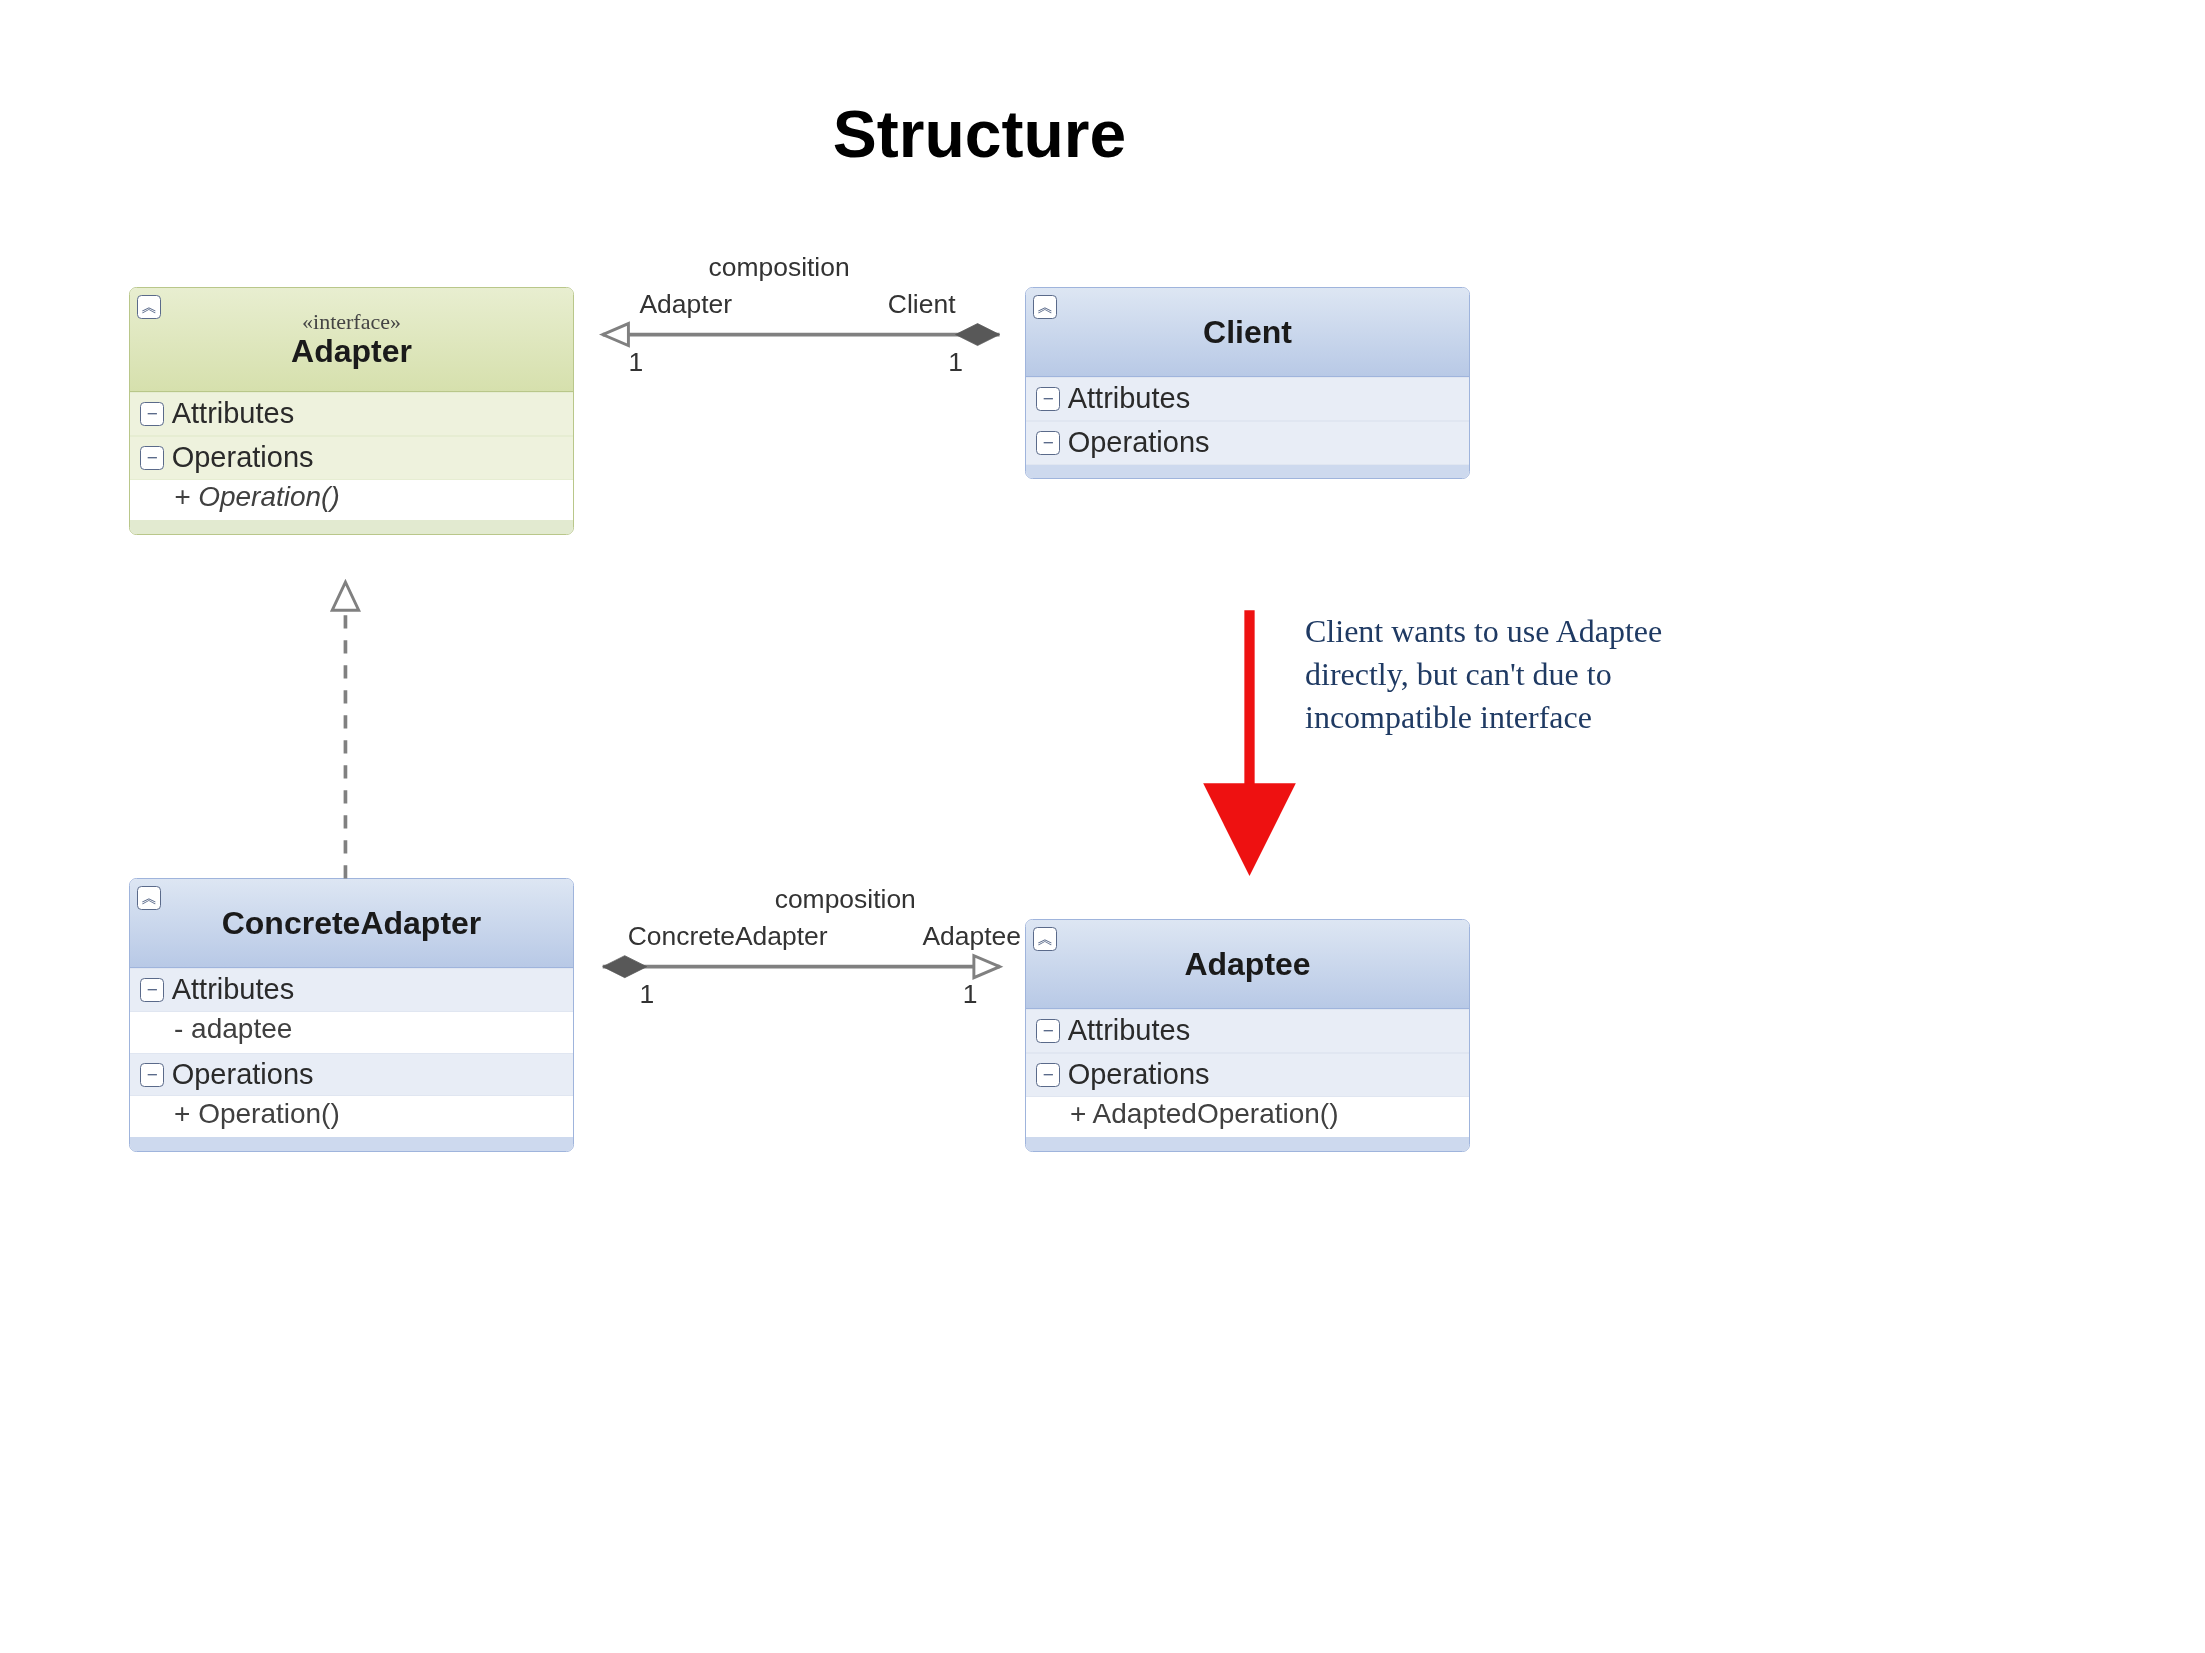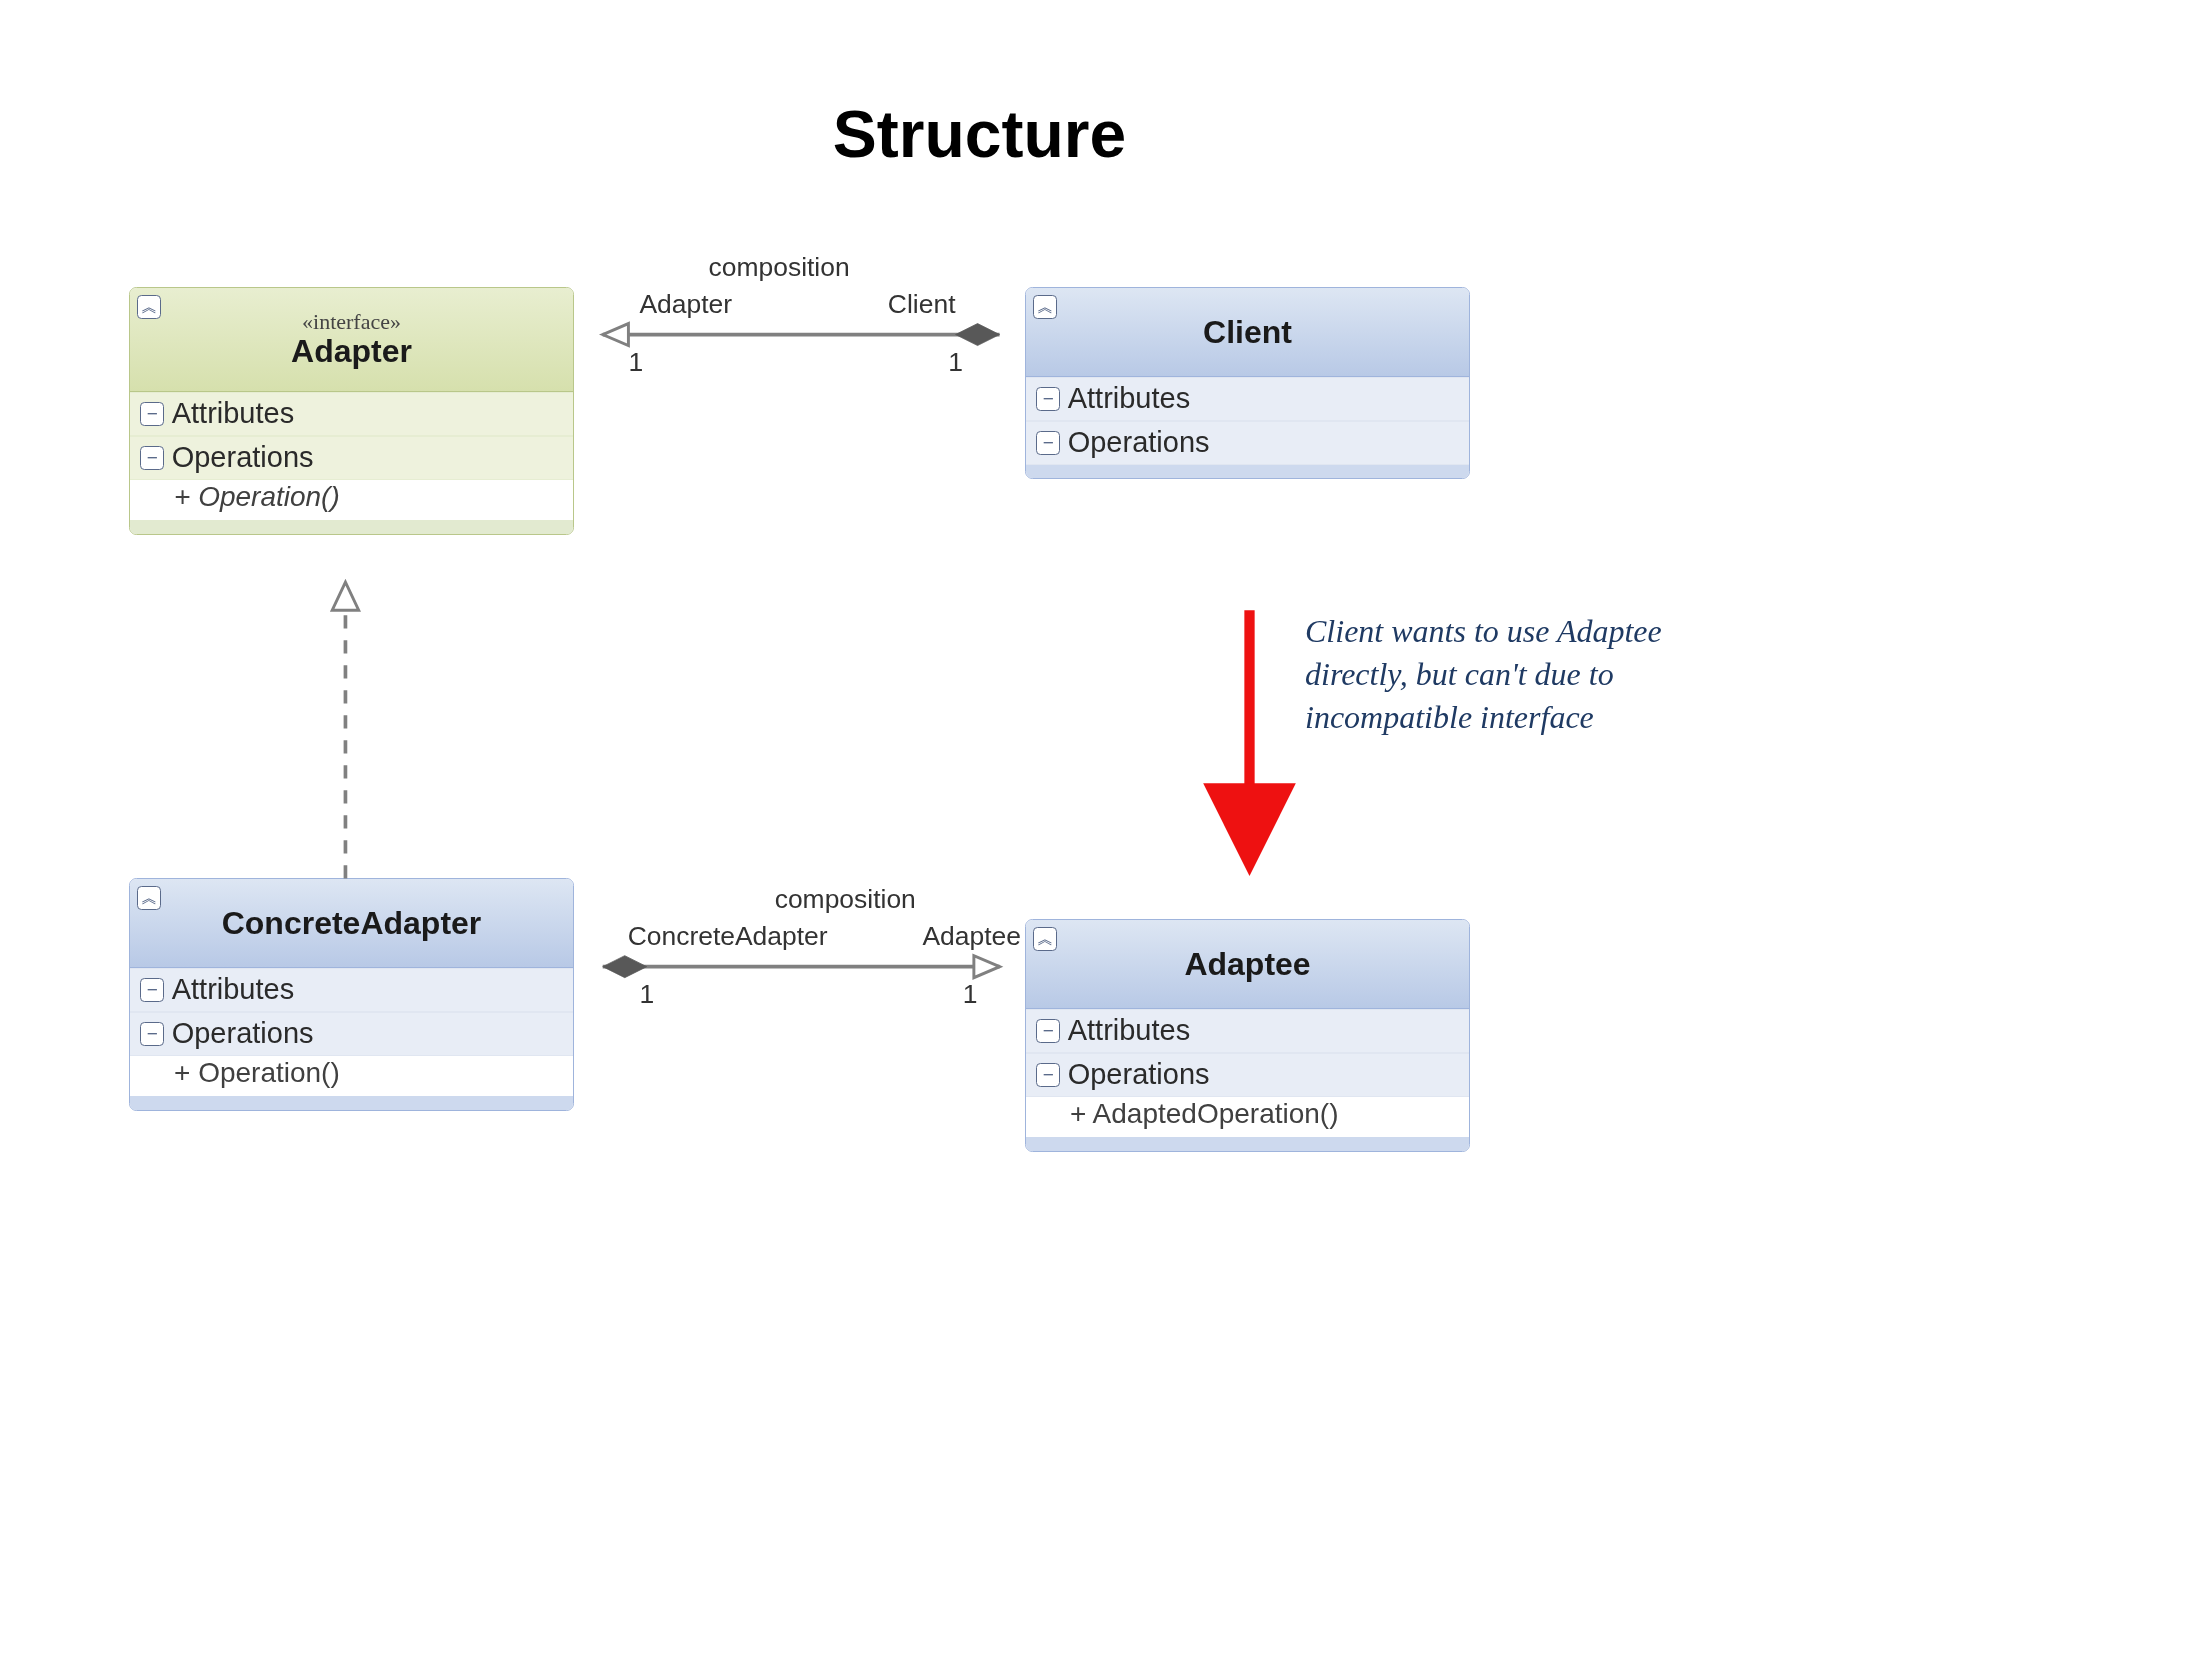--- a/index.html
+++ b/index.html
@@ -79,20 +79,21 @@
   <div class="uml blue" style="left:129px;top:878px;width:445px;">
     <div class="hdr">
       <span class="chev">︽</span>
       <div class="nm">ConcreteAdapter</div>
     </div>
     <div class="body">
       <div class="sec-h">
         <span class="toggle">−</span>
         <span>Attributes</span>
       </div>
+      <div class="memb">- adaptee</div>
       <div class="sec-h">
         <span class="toggle">−</span>
         <span>Operations</span>
       </div>
       <div class="memb">+ Operation()</div>
     </div>
     <div class="foot"></div>
   </div>
 
   <div class="uml blue" style="left:1025px;top:919px;width:445px;">
@@ -107,21 +108,21 @@
       </div>
       <div class="sec-h">
         <span class="toggle">−</span>
         <span>Operations</span>
       </div>
       <div class="memb">+ AdaptedOperation()</div>
     </div>
     <div class="foot"></div>
   </div>
 
-  <div class="note" style="left:1305px;top:610px;width:441px;font-style:italic;">Client wants to use Adaptee directly, but can't due to incompatible interface</div>
+  <div class="note" style="left:1305px;top:610px;width:441px;">Client wants to use Adaptee directly, but can't due to incompatible interface</div>
 
   <svg class="overlay" viewBox="0 0 3000 2250">
     <defs>
       <marker id="redArrow" viewBox="0 0 12 12" refX="9" refY="6" markerWidth="9" markerHeight="9" orient="auto">
         <path d="M0,0 L12,6 L0,12 Z" fill="#e11"></path>
       </marker>
     </defs>
 
     <g>
       <line x1="820" y1="455" x2="1360" y2="455" stroke="#808080" stroke-width="5"></line>

